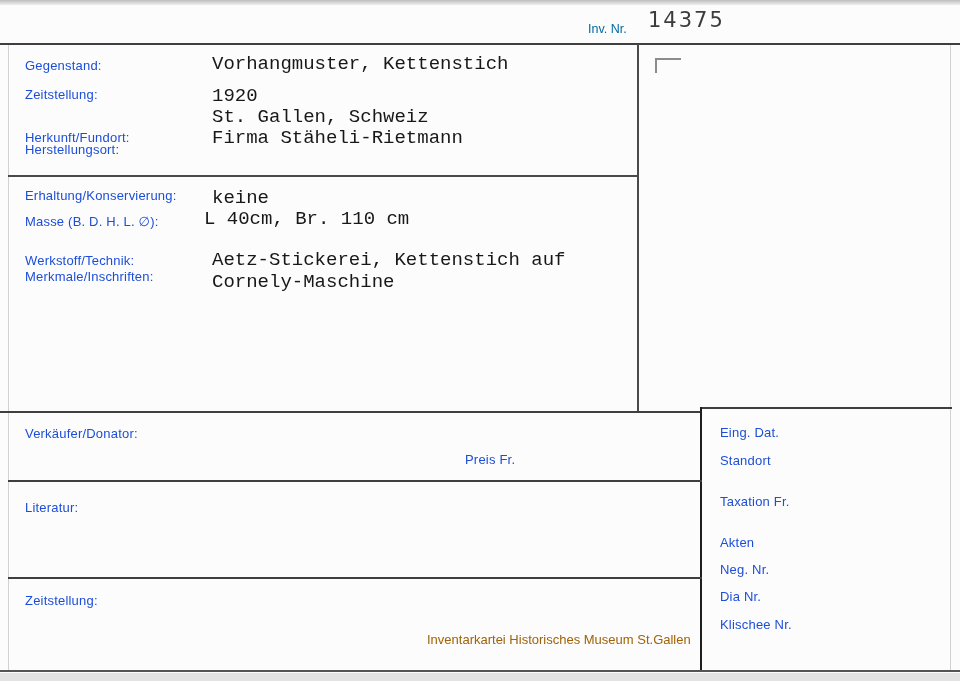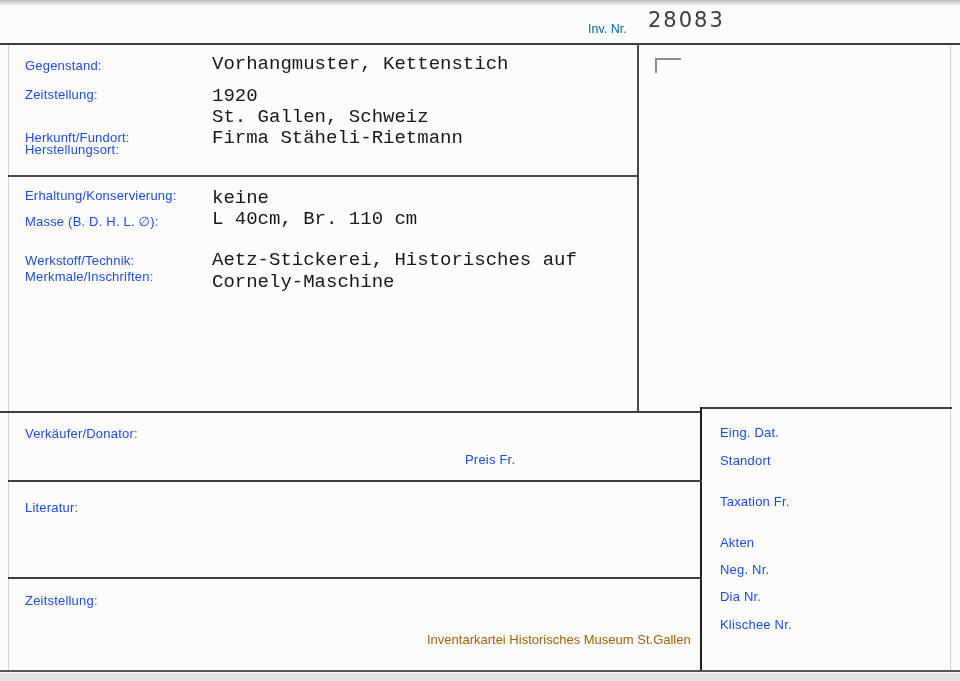--- a/index.html
+++ b/index.html
@@ -43,21 +43,21 @@
   .corner-mark{position:absolute;left:655px;top:58px;width:24px;height:13px;
     border-top:2px solid #8c8c8c;border-left:2px solid #8c8c8c;}
 
   
   .l-gegenstand{left:25px;top:58px;}   .v-gegenstand{left:212px;top:54px;}
   .l-zeit{left:25px;top:87px;}         .v-zeit{left:212px;top:86px;}
   .l-herkunft{left:25px;top:114px;margin-top:16px;}    .v-herkunft{left:212px;top:107px;}
   .l-herstellung{left:25px;top:142px;} .v-herstellung{left:212px;top:128px;}
 
   .l-erhaltung{left:25px;top:188px;}   .v-erhaltung{left:212px;top:188px;}
-  .l-masse{left:25px;top:214px;}       .v-masse{left:212px;top:209px;}
+  .l-masse{left:25px;top:214px;}       .v-masse{left:204px;top:209px;}
   .l-werkstoff{left:25px;top:253px;}   .v-werkstoff{left:212px;top:232px;}
   .l-merkmale{left:25px;top:269px;}    .v-merkmale{left:212px;top:250px;}
 
   .l-verkaeufer{left:25px;top:426px;}
   .l-preis{left:465px;top:452px;}
   .l-literatur{left:25px;top:500px;}
   .l-bemerkungen{left:25px;top:593px;}
 
   .adm-0{left:720px;top:425px;}
   .adm-1{left:720px;top:453px;}
@@ -71,21 +71,21 @@
 <body>
 
 <div class="card">
 
   <div class="edge-top"></div>
   <div class="edge-bottom"></div>
   <div class="edge-left"></div>
   <div class="edge-right"></div>
 
   <div class="inv-label">Inv. Nr.</div>
-  <div class="inv-number">28083</div>
+  <div class="inv-number">14375</div>
   <div class="rule rule-header"></div>
 
   <div class="lbl l-gegenstand">Gegenstand:</div>
   <div class="typed v-gegenstand">Vorhangmuster, Kettenstich</div>
 
   <div class="lbl l-zeit">Zeitstellung:</div>
   <div class="typed v-zeit">1920</div>
 
   <div class="lbl l-herkunft">Herkunft/Fundort:</div>
   <div class="typed v-herkunft">St. Gallen, Schweiz</div>
@@ -98,21 +98,21 @@
   <div class="lbl l-erhaltung">Erhaltung/Konservierung:</div>
   <div class="typed v-erhaltung">keine</div>
 
   <div class="lbl l-masse">Masse (B. D. H. L. ∅):</div>
   <div class="typed v-masse">L 40cm, Br. 110 cm</div>
 
   <div class="lbl l-werkstoff">Werkstoff/Technik:</div>
   <div class="typed v-werkstoff"></div>
 
   <div class="lbl l-merkmale">Merkmale/Inschriften:</div>
-  <div class="typed v-merkmale">Aetz-Stickerei, Historisches auf
+  <div class="typed v-merkmale">Aetz-Stickerei, Kettenstich auf
 Cornely-Maschine</div>
 
   <div class="rule vdiv-photo"></div>
   <div class="corner-mark"></div>
 
   <div class="rule rule-mid-left"></div>
   <div class="rule rule-mid-right"></div>
   <div class="rule vdiv-admin"></div>
 
   <div class="lbl l-verkaeufer">Verkäufer/Donator:</div>

